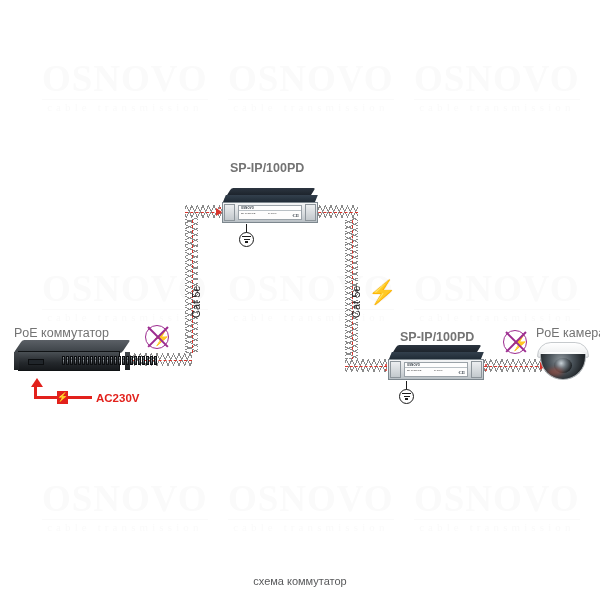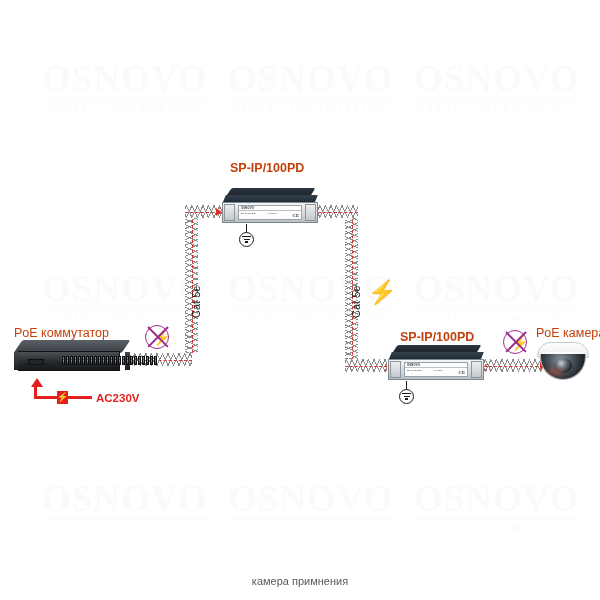--- a/index.html
+++ b/index.html
@@ -35,21 +35,21 @@
     letter-spacing: 4.1px;
     border-top: 1px solid #fafafa;
     margin-top: 2px;
     padding-top: 2px;
     text-align: center;
   }
 
   
   .lbl {
     position: absolute;
-    color: #c2410c;
+    color: #737373;
     font-size: 11px;
     white-space: nowrap;
   }
   .lbl-bold { font-weight: 700; font-size: 11.5px; }
   .lbl-big  { font-size: 12.5px; }
 
   .caption {
     position: absolute;
     left: 0;
     top: 575px;
@@ -539,15 +539,15 @@
 
   <div class="cam" style="left:537px; top:342px; width:52px; height:40px;">
     <div class="cam-base"></div>
     <div class="cam-rim"></div>
     <div class="cam-dome">
       <div class="cam-lens"></div>
       <div class="cam-hi"></div>
     </div>
   </div>
 
-  <div class="caption">камера примнения</div>
+  <div class="caption">схема коммутатор</div>
 
 </div>
 
 </body></html>

